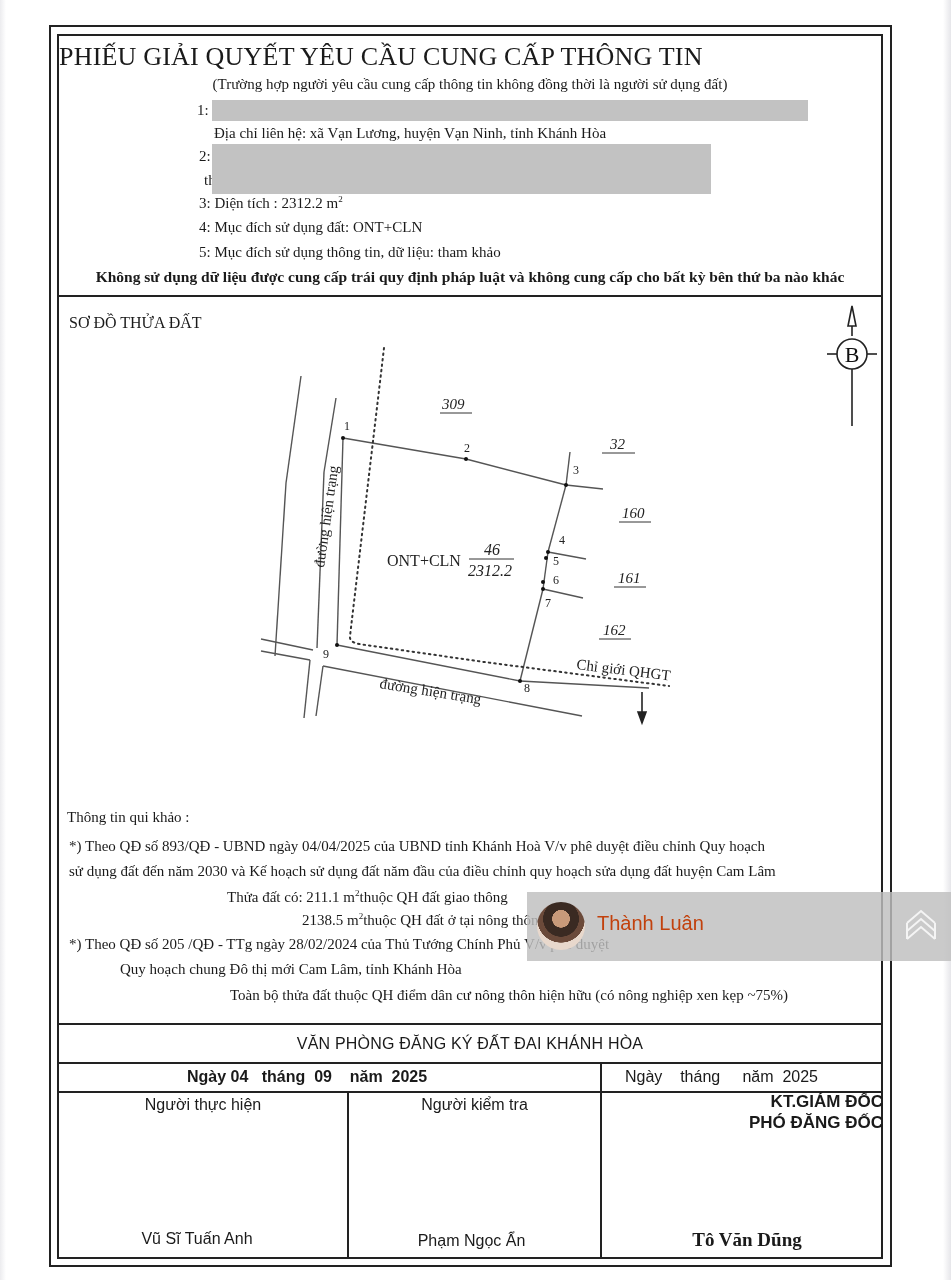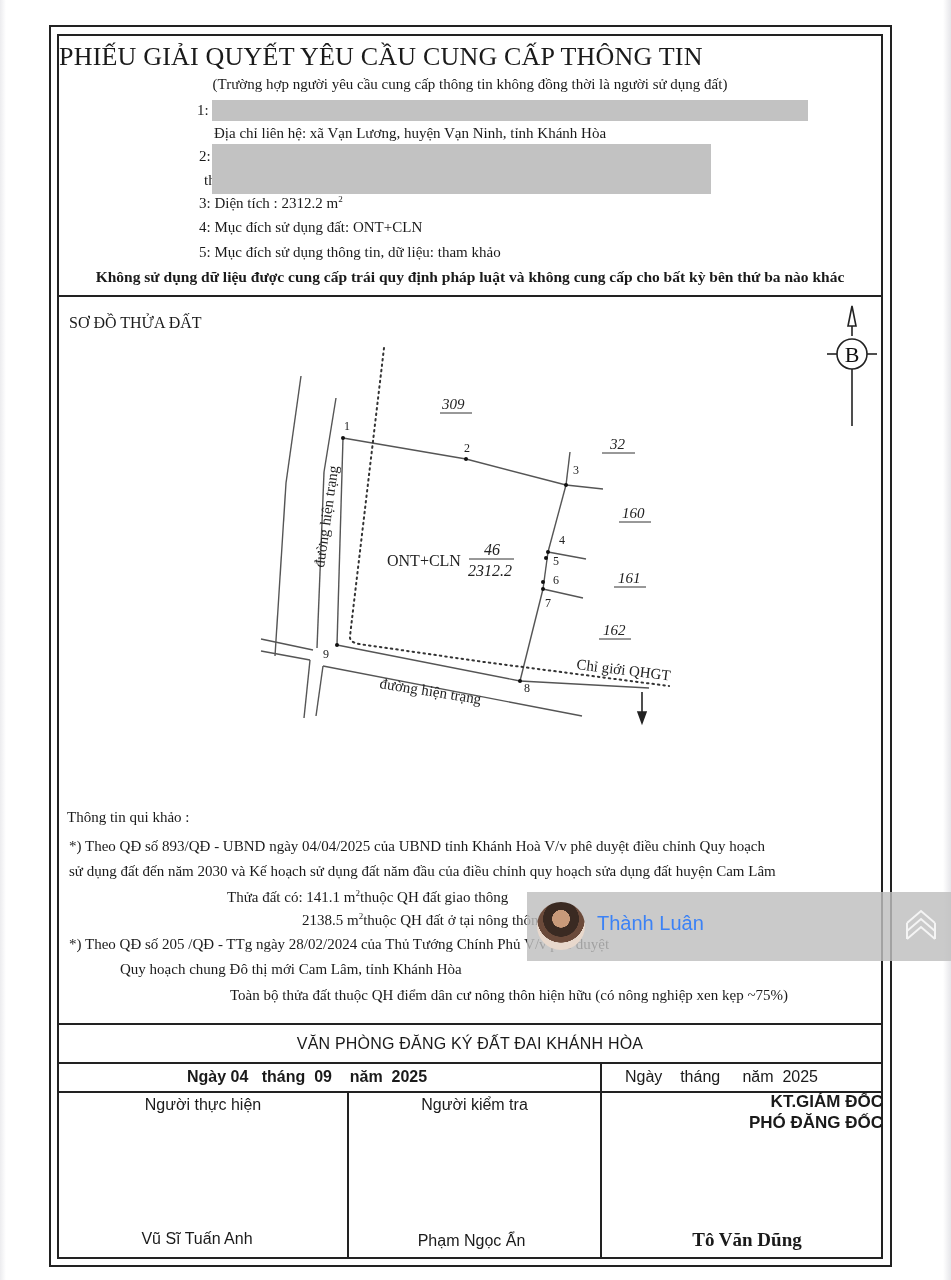--- a/index.html
+++ b/index.html
@@ -29,21 +29,21 @@
   .date-cell { position: absolute; font-size: 16px; font-family: "Liberation Sans", sans-serif; white-space: pre; }
   .sig-role { position: absolute; text-align: center; font-size: 16px; font-family: "Liberation Sans", sans-serif; }
   .sig-name { position: absolute; text-align: center; font-size: 16px; font-family: "Liberation Sans", sans-serif; }
   .sig-name.bold-serif { font-family: "Liberation Serif", serif; font-weight: bold; font-size: 19px; }
   .director { position: absolute; text-align: right; font-size: 17px; font-weight: bold; font-family: "Liberation Sans", sans-serif; line-height: 21px; }
 
   svg text { font-family: "Liberation Serif", "DejaVu Serif", serif; }
 
   .watermark { position: absolute; left: 527px; top: 892px; width: 424px; height: 69px; background: rgba(190,190,190,0.82); }
   .wm-avatar { position: absolute; left: 10px; top: 10px; width: 48px; height: 48px; border-radius: 50%; background: radial-gradient(circle at 50% 35%, #c89a7a 0 22%, #3a2a22 23% 45%, #6b4a3a 46% 60%, #e8d8cc 61%); }
-  .wm-name { position: absolute; left: 70px; top: 20px; font-family: "Liberation Sans", "DejaVu Sans", sans-serif; font-size: 20px; color: #3b82f6; }
+  .wm-name { position: absolute; left: 70px; top: 20px; font-family: "Liberation Sans", "DejaVu Sans", sans-serif; font-size: 20px; color: #c2410c; }
   .wm-logo { position: absolute; right: 12px; top: 15px; width: 36px; height: 38px; }
 </style>
 </head>
 <body>
 
 <div class="edge-left"></div>
 <div class="edge-right"></div>
 
 <div class="outer-frame"></div>
 
@@ -162,21 +162,21 @@
     <text x="409" y="540" font-size="16" fill="#222" font-style="italic">2312.2</text>
 
     <text x="0" y="0" font-size="15" fill="#222" transform="translate(265,532) rotate(-82)">đường hiện trạng</text>
     <text x="0" y="0" font-size="15" fill="#222" transform="translate(320,652) rotate(9)">đường hiện trạng</text>
     <text x="0" y="0" font-size="15" fill="#222" transform="translate(517,633) rotate(7)">Chỉ giới QHGT</text>
   </svg>
 
   <div class="plan-head">Thông tin qui khảo :</div>
   <div class="plan-line" style="left:10px; top:802px;text-align:center;">*) Theo QĐ số 893/QĐ - UBND ngày 04/04/2025 của UBND tỉnh Khánh Hoà V/v phê duyệt điều chỉnh Quy hoạch</div>
   <div class="plan-line" style="left:10px; top:827px;">sử dụng đất đến năm 2030 và Kế hoạch sử dụng đất năm đầu của điều chỉnh quy hoạch sửa dụng đất huyện Cam Lâm</div>
-  <div class="plan-line" style="left:168px; top:852px;"><span>Thửa đất có: 141.1 m</span><sup style="font-size:9px;">2</sup><span>thuộc QH đất giao thông</span></div>
+  <div class="plan-line" style="left:168px; top:852px;"><span>Thửa đất có: 211.1 m</span><sup style="font-size:9px;">2</sup><span>thuộc QH đất giao thông</span></div>
   <div class="plan-line" style="left:243px; top:875px;"><span>2138.5 m</span><sup style="font-size:9px;">2</sup><span>thuộc QH đất ở tại nông thôn</span></div>
   <div class="plan-line" style="left:10px; top:900px;">*) Theo QĐ số 205 /QĐ - TTg ngày 28/02/2024 của Thủ Tướng Chính Phủ V/v phê duyệt</div>
   <div class="plan-line" style="left:61px; top:925px;">Quy hoạch chung Đô thị mới Cam Lâm, tỉnh Khánh Hòa</div>
   <div class="plan-line" style="left:171px; top:951px;">Toàn bộ thửa đất thuộc QH điểm dân cư nông thôn hiện hữu (có nông nghiệp xen kẹp ~75%)</div>
 
   <div class="hr" style="top:987px;"></div>
   <div class="office">VĂN PHÒNG ĐĂNG KÝ ĐẤT ĐAI KHÁNH HÒA</div>
   <div class="hr" style="top:1026px;"></div>
 
   <div class="date-cell" style="left:128px; top:1032px;font-weight:bold;">Ngày 04   tháng  09    năm  2025</div>

